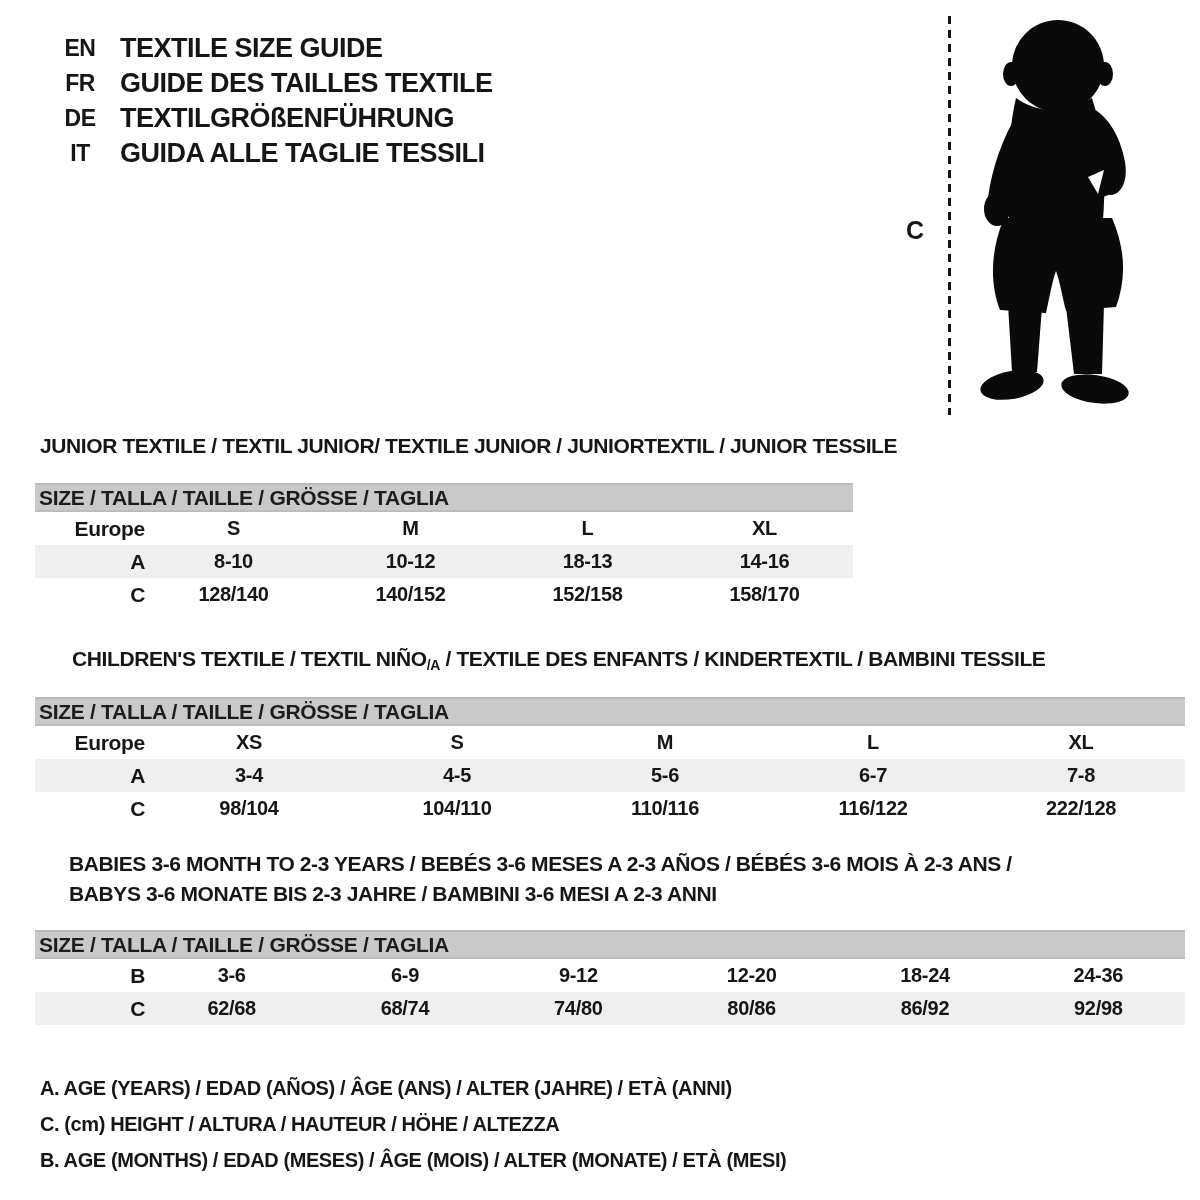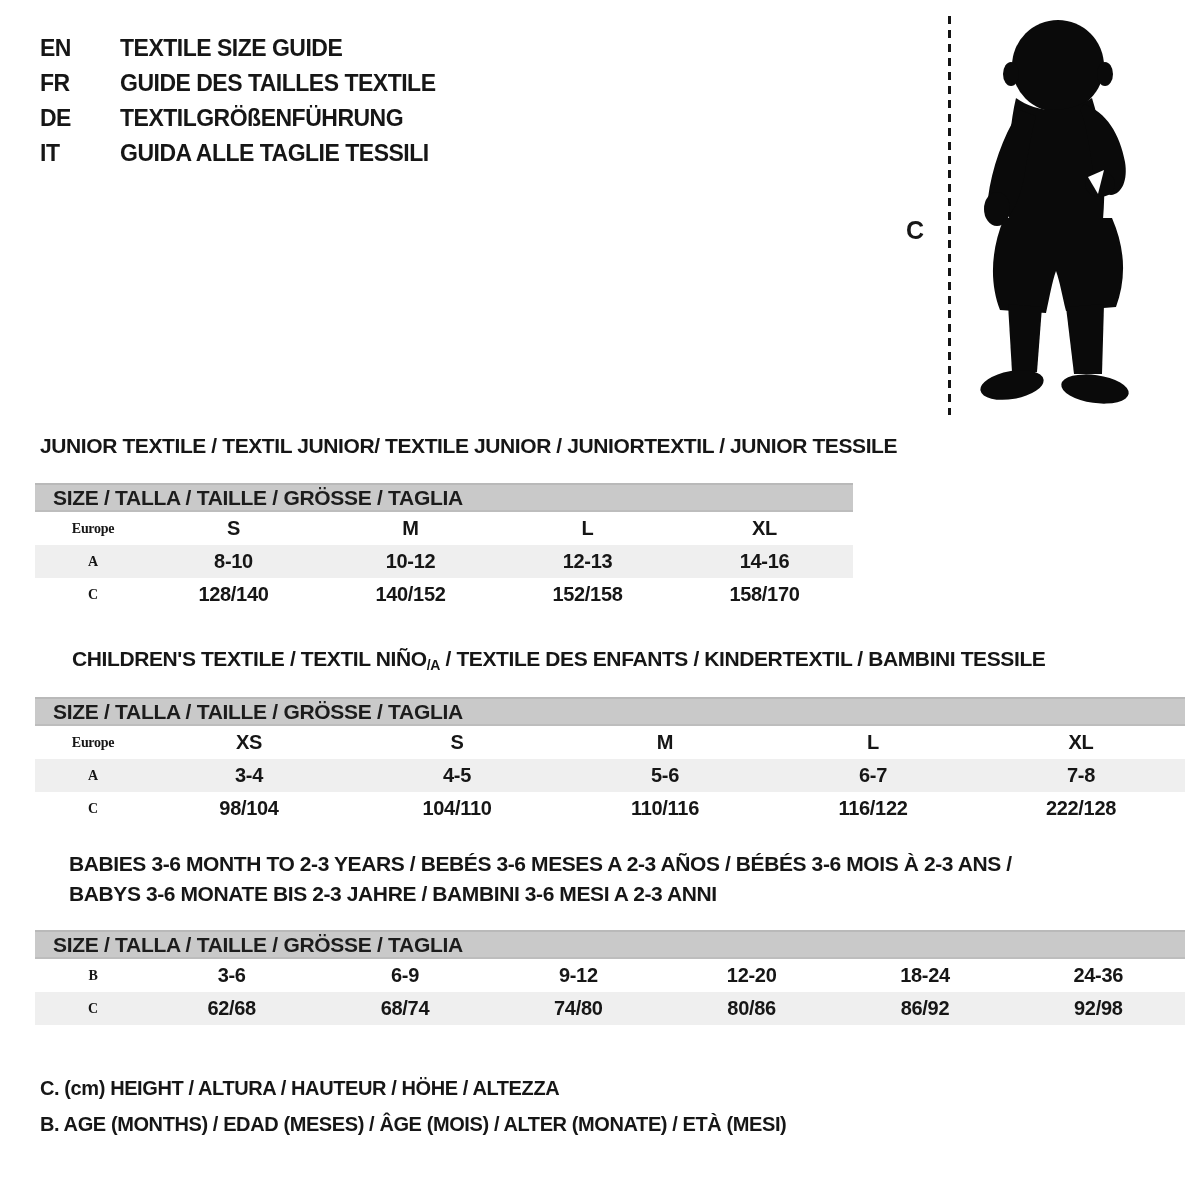--- a/index.html
+++ b/index.html
@@ -8,23 +8,23 @@
     position:relative;
     background:#ffffff;
     color:#161616;
     font-family:"Liberation Sans","DejaVu Sans",sans-serif;
     font-weight:bold;
     overflow:hidden;
   }
 
   
   .lang-block { position:absolute; left:40px; top:31px; }
-  .lang-row { display:flex; height:35px; align-items:center; }
+  .lang-row { display:flex; height:35px; align-items:center;text-align:center; }
   .lang-code { width:80px; font-size:23px; letter-spacing:-0.5px; }
-  .lang-title { font-size:23px; letter-spacing:-0.5px; }
+  .lang-title { font-size:27px; letter-spacing:-0.5px; }
 
   
   .measure-line {
     position:absolute; left:948px; top:16px; width:3px; height:399px;
     background:repeating-linear-gradient(to bottom,#141414 0 8px,transparent 8px 14px);
   }
   .measure-label { position:absolute; left:906px; top:216px; font-size:25px; }
   .toddler { position:absolute; left:962px; top:12px; }
 
   
@@ -36,27 +36,27 @@
 
   
   .tbl { position:absolute; left:35px; width:1150px; }
   .tbl.narrow { width:818px; }
   .tbl-junior { top:483px; }
   .tbl-children { top:697px; }
   .tbl-babies { top:930px; }
   .bar {
     height:29px; background:#c9c9c9;
     border-top:2px solid #b9b9b9; border-bottom:2px solid #bdbdbd;
-    font-size:21px; letter-spacing:-0.3px; line-height:25px; padding-left:18px;
+    font-size:21px; letter-spacing:-0.3px; line-height:25px; padding-left:4px;
     color:#1c1c1c;
   }
   .row { display:flex; height:33px; align-items:center; }
   .row.shaded { background:#efefef; }
   .cell { flex:1; text-align:center; font-size:20px; letter-spacing:-0.3px; }
-  .cell.label { flex:0 0 110px; text-align:center; padding-left:6px; font-size:14px;font-family:Liberation Serif, serif; }
+  .cell.label { flex:0 0 110px; text-align:right; padding-left:6px; font-size:21px; }
 
   
   .legend { position:absolute; left:40px; top:1070px; }
   .legend-line { font-size:20px; letter-spacing:-0.4px; line-height:36px; }
 </style>
 </head>
 <body>
 
 <div class="lang-block">
   <div class="lang-row">
@@ -105,21 +105,21 @@
     <div class="cell label">Europe</div>
     <div class="cell">S</div>
     <div class="cell">M</div>
     <div class="cell">L</div>
     <div class="cell">XL</div>
   </div>
   <div class="row shaded">
     <div class="cell label">A</div>
     <div class="cell">8-10</div>
     <div class="cell">10-12</div>
-    <div class="cell">12-13</div>
+    <div class="cell">18-13</div>
     <div class="cell">14-16</div>
   </div>
   <div class="row">
     <div class="cell label">C</div>
     <div class="cell">128/140</div>
     <div class="cell">140/152</div>
     <div class="cell">152/158</div>
     <div class="cell">158/170</div>
   </div>
 </div>
@@ -173,15 +173,16 @@
     <div class="cell">62/68</div>
     <div class="cell">68/74</div>
     <div class="cell">74/80</div>
     <div class="cell">80/86</div>
     <div class="cell">86/92</div>
     <div class="cell">92/98</div>
   </div>
 </div>
 
 <div class="legend">
+  <div class="legend-line">A. AGE (YEARS) / EDAD (AÑOS) / ÂGE (ANS) / ALTER (JAHRE) / ETÀ (ANNI)</div>
   <div class="legend-line">C. (cm) HEIGHT / ALTURA / HAUTEUR / HÖHE / ALTEZZA</div>
   <div class="legend-line">B. AGE (MONTHS) / EDAD (MESES) / ÂGE (MOIS) / ALTER (MONATE) / ETÀ (MESI)</div>
 </div>
 
 </body></html>

